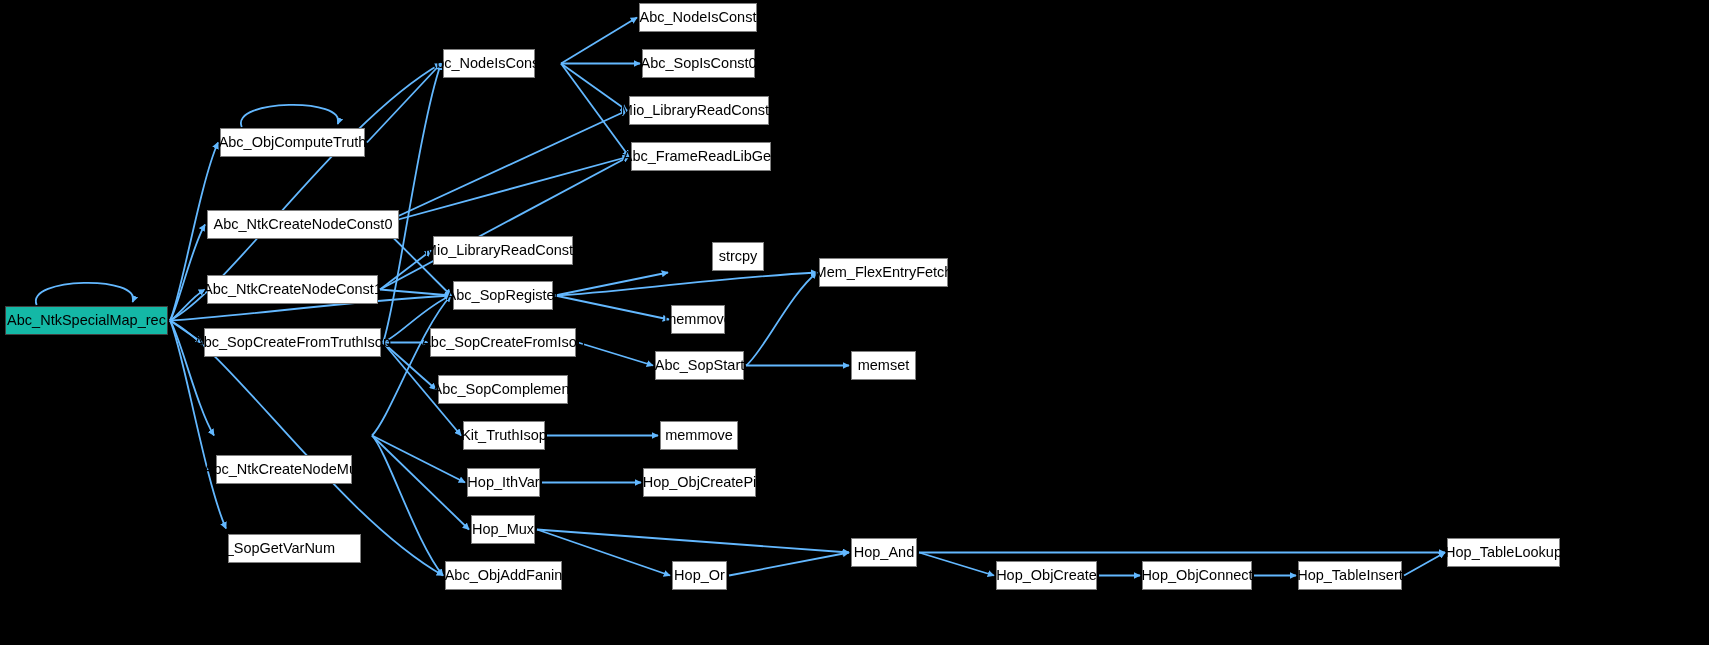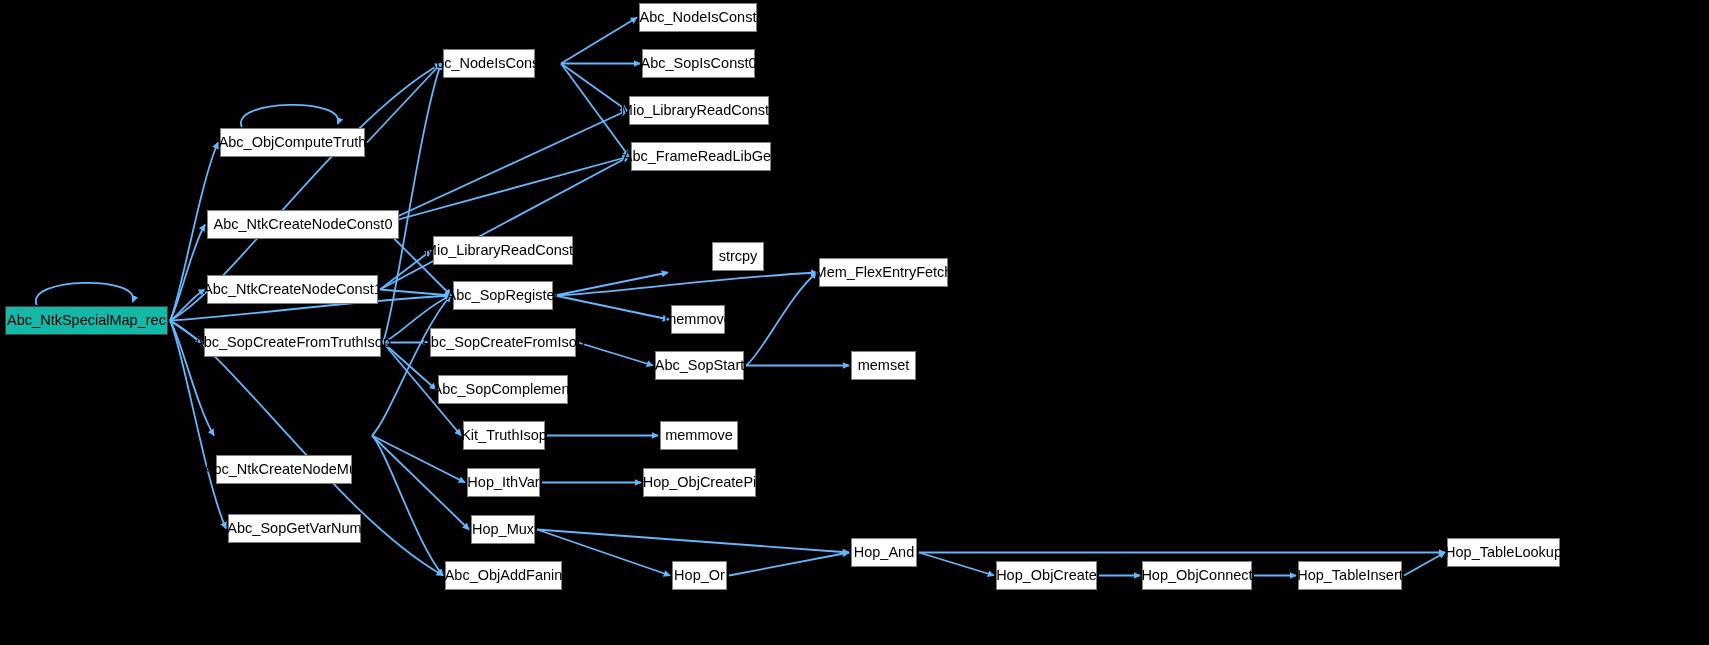--- a/index.html
+++ b/index.html
@@ -115,21 +115,21 @@
       </div>
       <div class="node" style="left: 207px; top: 275px; width: 171px;">
         <span>Abc_NtkCreateNodeConst1</span>
       </div>
       <div class="node" style="left: 204px; top: 328px; width: 177px;">
         <span>Abc_SopCreateFromTruthIsop</span>
       </div>
       <div class="node" style="left: 216px; top: 421px; width: 136px; margin-top: 34px;">
         <span>Abc_NtkCreateNodeMux</span>
       </div>
-      <div class="node" style="left: 228px; top: 514px; width: 133px;">
+      <div class="node" style="left: 228px; top: 534px; width: 133px; justify-content: flex-end;">
         <span>Abc_SopGetVarNum</span>
       </div>
       <div class="node" style="left: 443px; top: 49px; width: 92px;">
         <span>Abc_NodeIsConst0</span>
       </div>
       <div class="node" style="left: 433px; top: 236px; width: 140px;">
         <span>Mio_LibraryReadConst1</span>
       </div>
       <div class="node" style="left: 453px; top: 281px; width: 100px;">
         <span>Abc_SopRegister</span>

